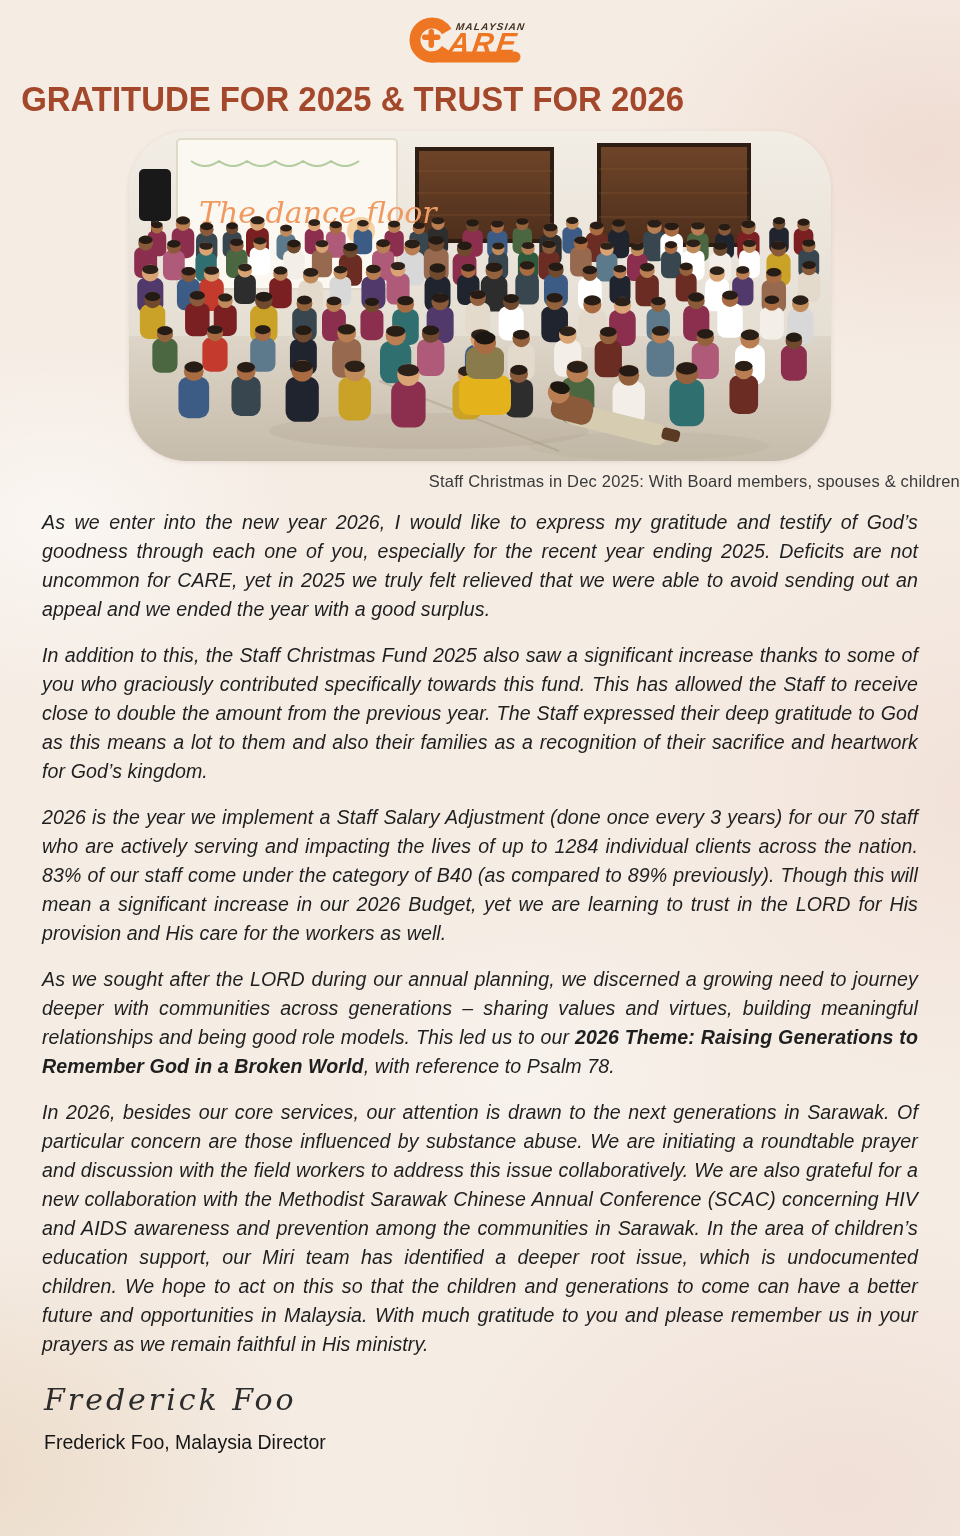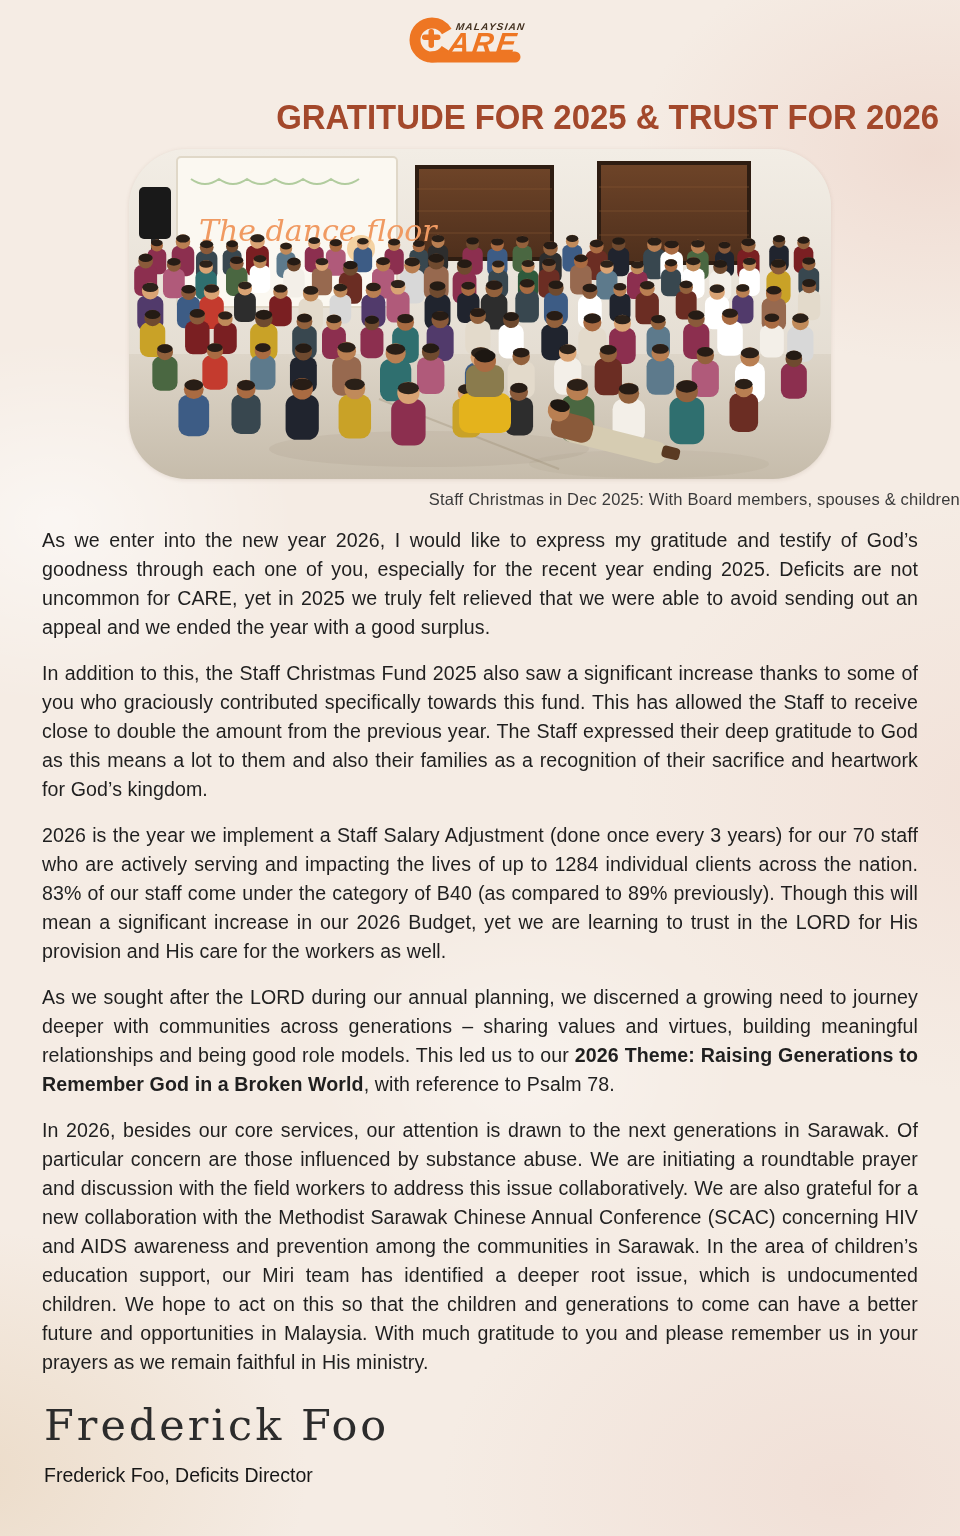--- a/index.html
+++ b/index.html
@@ -29,22 +29,22 @@
     letter-spacing:1.2px; fill:#42301f;
   }
   .logo-are {
     font-family:"Liberation Sans", sans-serif;
     font-size:29px; font-weight:bold; font-style:italic;
     letter-spacing:3px; fill:#ee7623;
   }
 
   
   .title {
-    margin-top:28px;
-    text-align:right;
+    margin-top:10px;
+    text-align:left;
     color:#a3482b;
     font-size:35px; font-weight:bold;
     letter-spacing:0px;
     white-space:nowrap;
   }
   .title span { display:inline-block; transform:scaleX(.94); transform-origin:center; }
 
   
   .photo-frame {
     width:702px; height:330px;
@@ -67,35 +67,37 @@
     text-align:right;
     font-size:16.5px;
     color:#3a3a3a;
     letter-spacing:.2px;
   }
 
   
   .letter {
     padding:17px 42px 0 42px;
     color:#1f1f1f;
+    font-style:italic;
   }
   .letter p {
     font-size:19.6px;
     line-height:29px;
     text-align:justify;
     margin-bottom:17px;
     letter-spacing:.1px;
   }
   .letter p .bold { font-weight:bold; }
 
   
   .sig-script {
     padding:6px 15px 0 44px;
     font-family:"DejaVu Serif", serif;
-    font-size:43px;
+    font-style:italic;
+    font-size:30px;
     font-weight:400;
     color:#2c2c2c;
     letter-spacing:3px;
   }
   .sig-name {
     padding:14px 0 0 44px;
     font-size:19.5px;
     color:#161616;
   }
 </style>
@@ -546,15 +548,15 @@
 
   <section class="letter">
     <p>As we enter into the new year 2026, I would like to express my gratitude and testify of God’s goodness through each one of you, especially for the recent year ending 2025. Deficits are not uncommon for CARE, yet in 2025 we truly felt relieved that we were able to avoid sending out an appeal and we ended the year with a good surplus.</p>
     <p>In addition to this, the Staff Christmas Fund 2025 also saw a significant increase thanks to some of you who graciously contributed specifically towards this fund. This has allowed the Staff to receive close to double the amount from the previous year. The Staff expressed their deep gratitude to God as this means a lot to them and also their families as a recognition of their sacrifice and heartwork for God’s kingdom.</p>
     <p>2026 is the year we implement a Staff Salary Adjustment (done once every 3 years) for our 70 staff who are actively serving and impacting the lives of up to 1284 individual clients across the nation. 83% of our staff come under the category of B40 (as compared to 89% previously). Though this will mean a significant increase in our 2026 Budget, yet we are learning to trust in the LORD for His provision and His care for the workers as well.</p>
     <p><span>As we sought after the LORD during our annual planning, we discerned a growing need to journey deeper with communities across generations – sharing values and virtues, building meaningful relationships and being good role models. This led us to our </span><span class="bold">2026 Theme: Raising Generations to Remember God in a Broken World</span><span>, with reference to Psalm 78.</span></p>
     <p>In 2026, besides our core services, our attention is drawn to the next generations in Sarawak. Of particular concern are those influenced by substance abuse. We are initiating a roundtable prayer and discussion with the field workers to address this issue collaboratively. We are also grateful for a new collaboration with the Methodist Sarawak Chinese Annual Conference (SCAC) concerning HIV and AIDS awareness and prevention among the communities in Sarawak. In the area of children’s education support, our Miri team has identified a deeper root issue, which is undocumented children. We hope to act on this so that the children and generations to come can have a better future and opportunities in Malaysia. With much gratitude to you and please remember us in your prayers as we remain faithful in His ministry.</p>
   </section>
 
   <div class="sig-script">Frederick Foo</div>
-  <div class="sig-name">Frederick Foo, Deficits Director</div>
+  <div class="sig-name">Frederick Foo, Malaysia Director</div>
 
 </div>
 
 </body></html>

